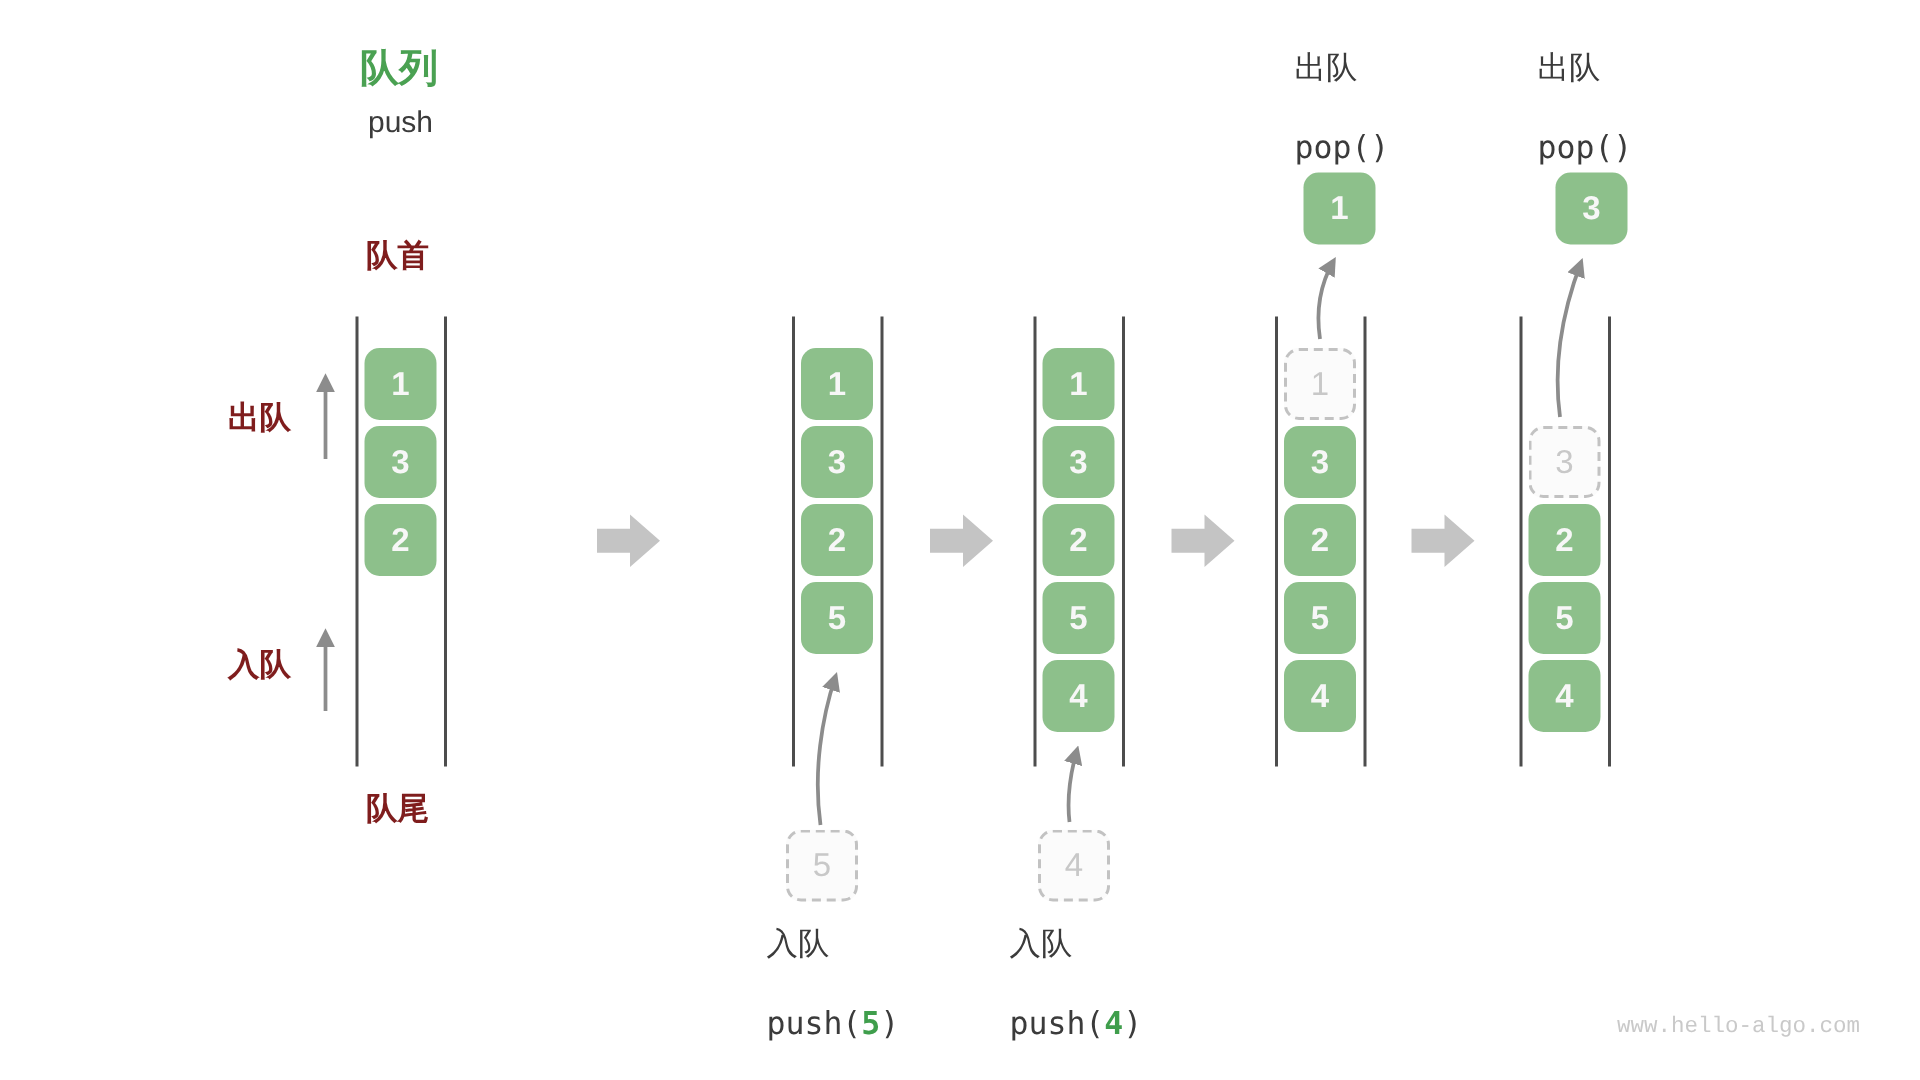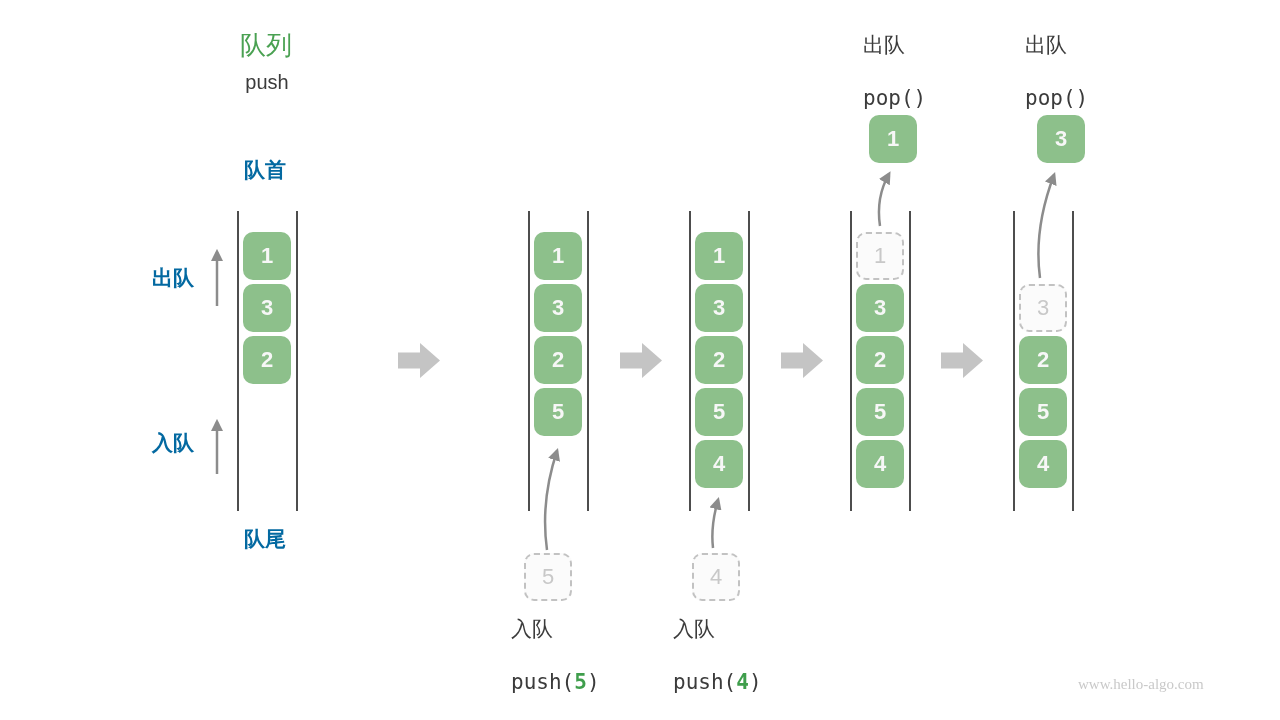--- a/index.html
+++ b/index.html
@@ -2,44 +2,44 @@
 <html><head>
 <meta charset="utf-8">
 <style>
   html,body{margin:0;padding:0;background:#ffffff;}
   .canvas{
     position:relative;width:1280px;height:720px;background:#ffffff;overflow:hidden;
     font-family:"Liberation Sans","DejaVu Sans",sans-serif;color:#3b3b3b;
   }
   
   .title-zh{position:absolute;left:266px;top:28px;transform:translateX(-50%);
-    font-size:26px;font-weight:400;color:#4aa152;white-space:nowrap;}
+    font-size:26px;font-weight:700;color:#4aa152;white-space:nowrap;}
   .title-en{position:absolute;left:267px;top:71px;transform:translateX(-50%);
     font-size:20px;color:#3b3b3b;white-space:nowrap;}
-  .lbl{position:absolute;font-size:21px;color:#0369a1;white-space:nowrap;text-align:center;}
+  .lbl{position:absolute;font-size:21px;color:#7f1d1d;white-space:nowrap;text-align:center;}
   .lbl.bold{font-weight:700;}
   .cx{transform:translateX(-50%);}
   
   .col{position:absolute;top:211px;width:61px;height:300px;}
   .wall{position:absolute;top:0;bottom:0;width:2px;background:#4d4d4d;}
   .wall.l{left:0;} .wall.r{right:0;}
   
   .cell{position:absolute;width:48px;height:48px;border-radius:10px;
     background:#8dc08b;color:#f7f7f7;font-size:22px;font-weight:700;
     display:flex;align-items:center;justify-content:center;box-sizing:border-box;}
   .cell.dashed{background:#fbfbfb;border:2px dashed #c2c2c2;color:#c8c8c8;font-weight:400;}
   
   .op{position:absolute;white-space:nowrap;}
   .op-zh{font-size:21px;font-weight:500;color:#3b3b3b;}
   .op-code{margin-top:27px;font-family:"DejaVu Sans Mono","Liberation Mono",monospace;
     font-size:21px;color:#3b3b3b;}
   .op-code .arg{color:#3f9e4c;font-weight:700;}
   
   .watermark{position:absolute;left:1078px;top:676px;
-    font-family:Liberation Serif, serif;font-size:15px;color:#c9c9c9;}
+    font-family:Liberation Mono, monospace;font-size:15px;color:#c9c9c9;}
   svg.overlay{position:absolute;left:0;top:0;pointer-events:none;}
 </style>
 </head>
 <body>
 
 <div class="canvas">
 
   <div class="title-zh">队列</div>
   <div class="title-en">push</div>
 

